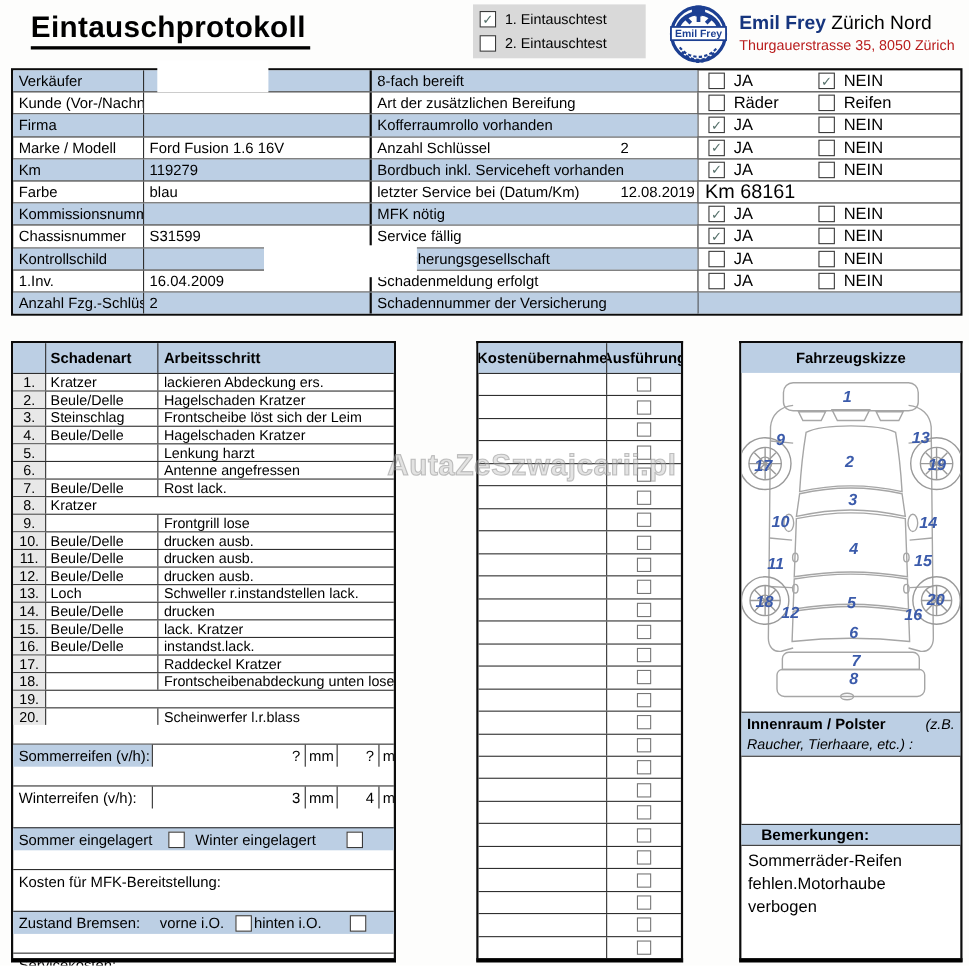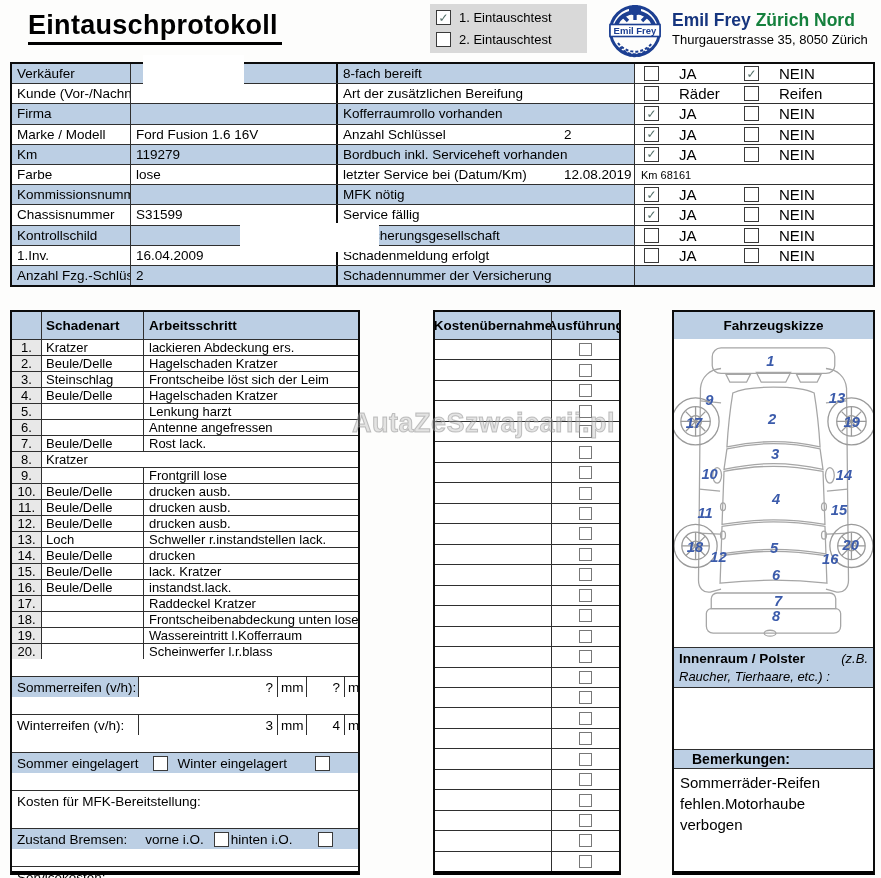--- a/index.html
+++ b/index.html
@@ -9,45 +9,45 @@
 
   
   #title { position:absolute; left:28px; top:10px; font-size:27px; font-weight:bold;
            border-bottom:3px solid #000; padding:0 4px 1px 0; letter-spacing:.3px; }
   #tests-panel { position:absolute; left:430px; top:4px; width:157px; height:49px;
                  background:#d9d9d9; display:flex; flex-direction:column; justify-content:space-around; padding:3px 6px; }
   .test-row { display:flex; align-items:center; gap:8px; font-size:13px; }
   #logo { position:absolute; left:606px; top:3px; width:58px; height:56px; }
   #brand { position:absolute; left:672px; top:11px; line-height:19px; }
   #brand .b1 { font-size:17.5px; font-weight:bold; color:#16357e; }
-  #brand .b2 { font-size:17.5px; color:#15803d;font-weight:bold; }
-  #brand .addr { font-size:13px; color:#000000; }
+  #brand .b2 { font-size:17.5px; color:#000000; }
+  #brand .addr { font-size:13px; color:#b91c1c; }
 
   
   .shaded { background:#bccfe4; }
   .row { display:flex; align-items:stretch; border-top:1px solid #2f2f2f; flex:1; min-height:0; }
   .row.first { border-top:none; }
   .cell { display:flex; align-items:center; overflow:hidden; white-space:nowrap; }
   .cb { width:15px; height:15px; min-width:15px; border:1.5px solid #3a3a3a; background:#fff;
         display:inline-flex; align-items:center; justify-content:center;
         font-size:12px; line-height:12px; color:#55706a; }
   .cb.small { width:13px; height:13px; min-width:13px; border-color:#777; }
 
   
   #info-table { position:absolute; left:10px; top:62px; width:865px; height:225px;
                 border:2px solid #0c0c0c; display:flex; flex-direction:column; background:#fff; font-size:13.5px; }
   .c-label { width:118px; padding-left:5px; }
   .c-value { width:206px; border-left:1px solid #2f2f2f; padding-left:5px; }
   .c-rlabel { width:298px; border-left:2px solid #0c0c0c; position:relative; padding-left:5px; }
   .c-rlabel .extra { position:absolute; left:226px; }
   .c-rcheck { flex:1; border-left:1px solid #2f2f2f; }
-  .yn-group { display:flex; align-items:center; gap:20px; font-size:15px; }
+  .yn-group { display:flex; align-items:center; gap:8px; font-size:15px; }
   .yn-1 { margin-left:9px; width:92px; }
   .yn-2 { margin-left:8px; }
-  .rtext { padding-left:6px; font-size:11px; }
+  .rtext { padding-left:6px; font-size:18px; }
 
   .redact { position:absolute; background:#fff; z-index:5; }
   #redact-1 { left:143px; top:55px; width:101px; height:29px; }
   #redact-2 { left:240px; top:223px; width:139px; height:29px; }
 
   
   #damage-table { position:absolute; left:10px; top:310px; width:350px; height:565px;
                   border:2px solid #0c0c0c; border-bottom:4px solid #000; background:#fff;
                   display:flex; flex-direction:column; font-size:13px; }
   .hdr { display:flex; height:27px; min-height:27px; font-weight:bold; font-size:13.5px; }
@@ -216,21 +216,21 @@
             <span>JA</span>
           </span>
           <span class="yn-group yn-2">
             <span class="cb"></span>
             <span>NEIN</span>
           </span>
         </div>
       </div>
       <div class="row">
         <div class="cell c-label">Farbe</div>
-        <div class="cell c-value">lose</div>
+        <div class="cell c-value">blau</div>
         <div class="cell c-rlabel">
           <span>letzter Service bei (Datum/Km)</span>
           <span class="extra">12.08.2019</span>
         </div>
         <div class="cell c-rcheck">
           <span class="rtext">Km 68161</span>
         </div>
       </div>
       <div class="row">
         <div class="cell c-label shaded">Kommissionsnummer</div>
@@ -405,21 +405,20 @@
           <div class="cell d-step">Raddeckel Kratzer</div>
         </div>
         <div class="row">
           <div class="cell d-no">18.</div>
           <div class="cell d-art"></div>
           <div class="cell d-step">Frontscheibenabdeckung unten lose</div>
         </div>
         <div class="row">
           <div class="cell d-no">19.</div>
           <div class="cell d-art"></div>
-          <div class="cell d-step">Wassereintritt l.Kofferraum</div>
         </div>
         <div class="row">
           <div class="cell d-no">20.</div>
           <div class="cell d-art"></div>
           <div class="cell d-step">Scheinwerfer l.r.blass</div>
         </div>
       </div>
     <div id="bottom-rows">
         <div class="row">
           <div class="cell t-label shaded">Sommerreifen (v/h):</div>

